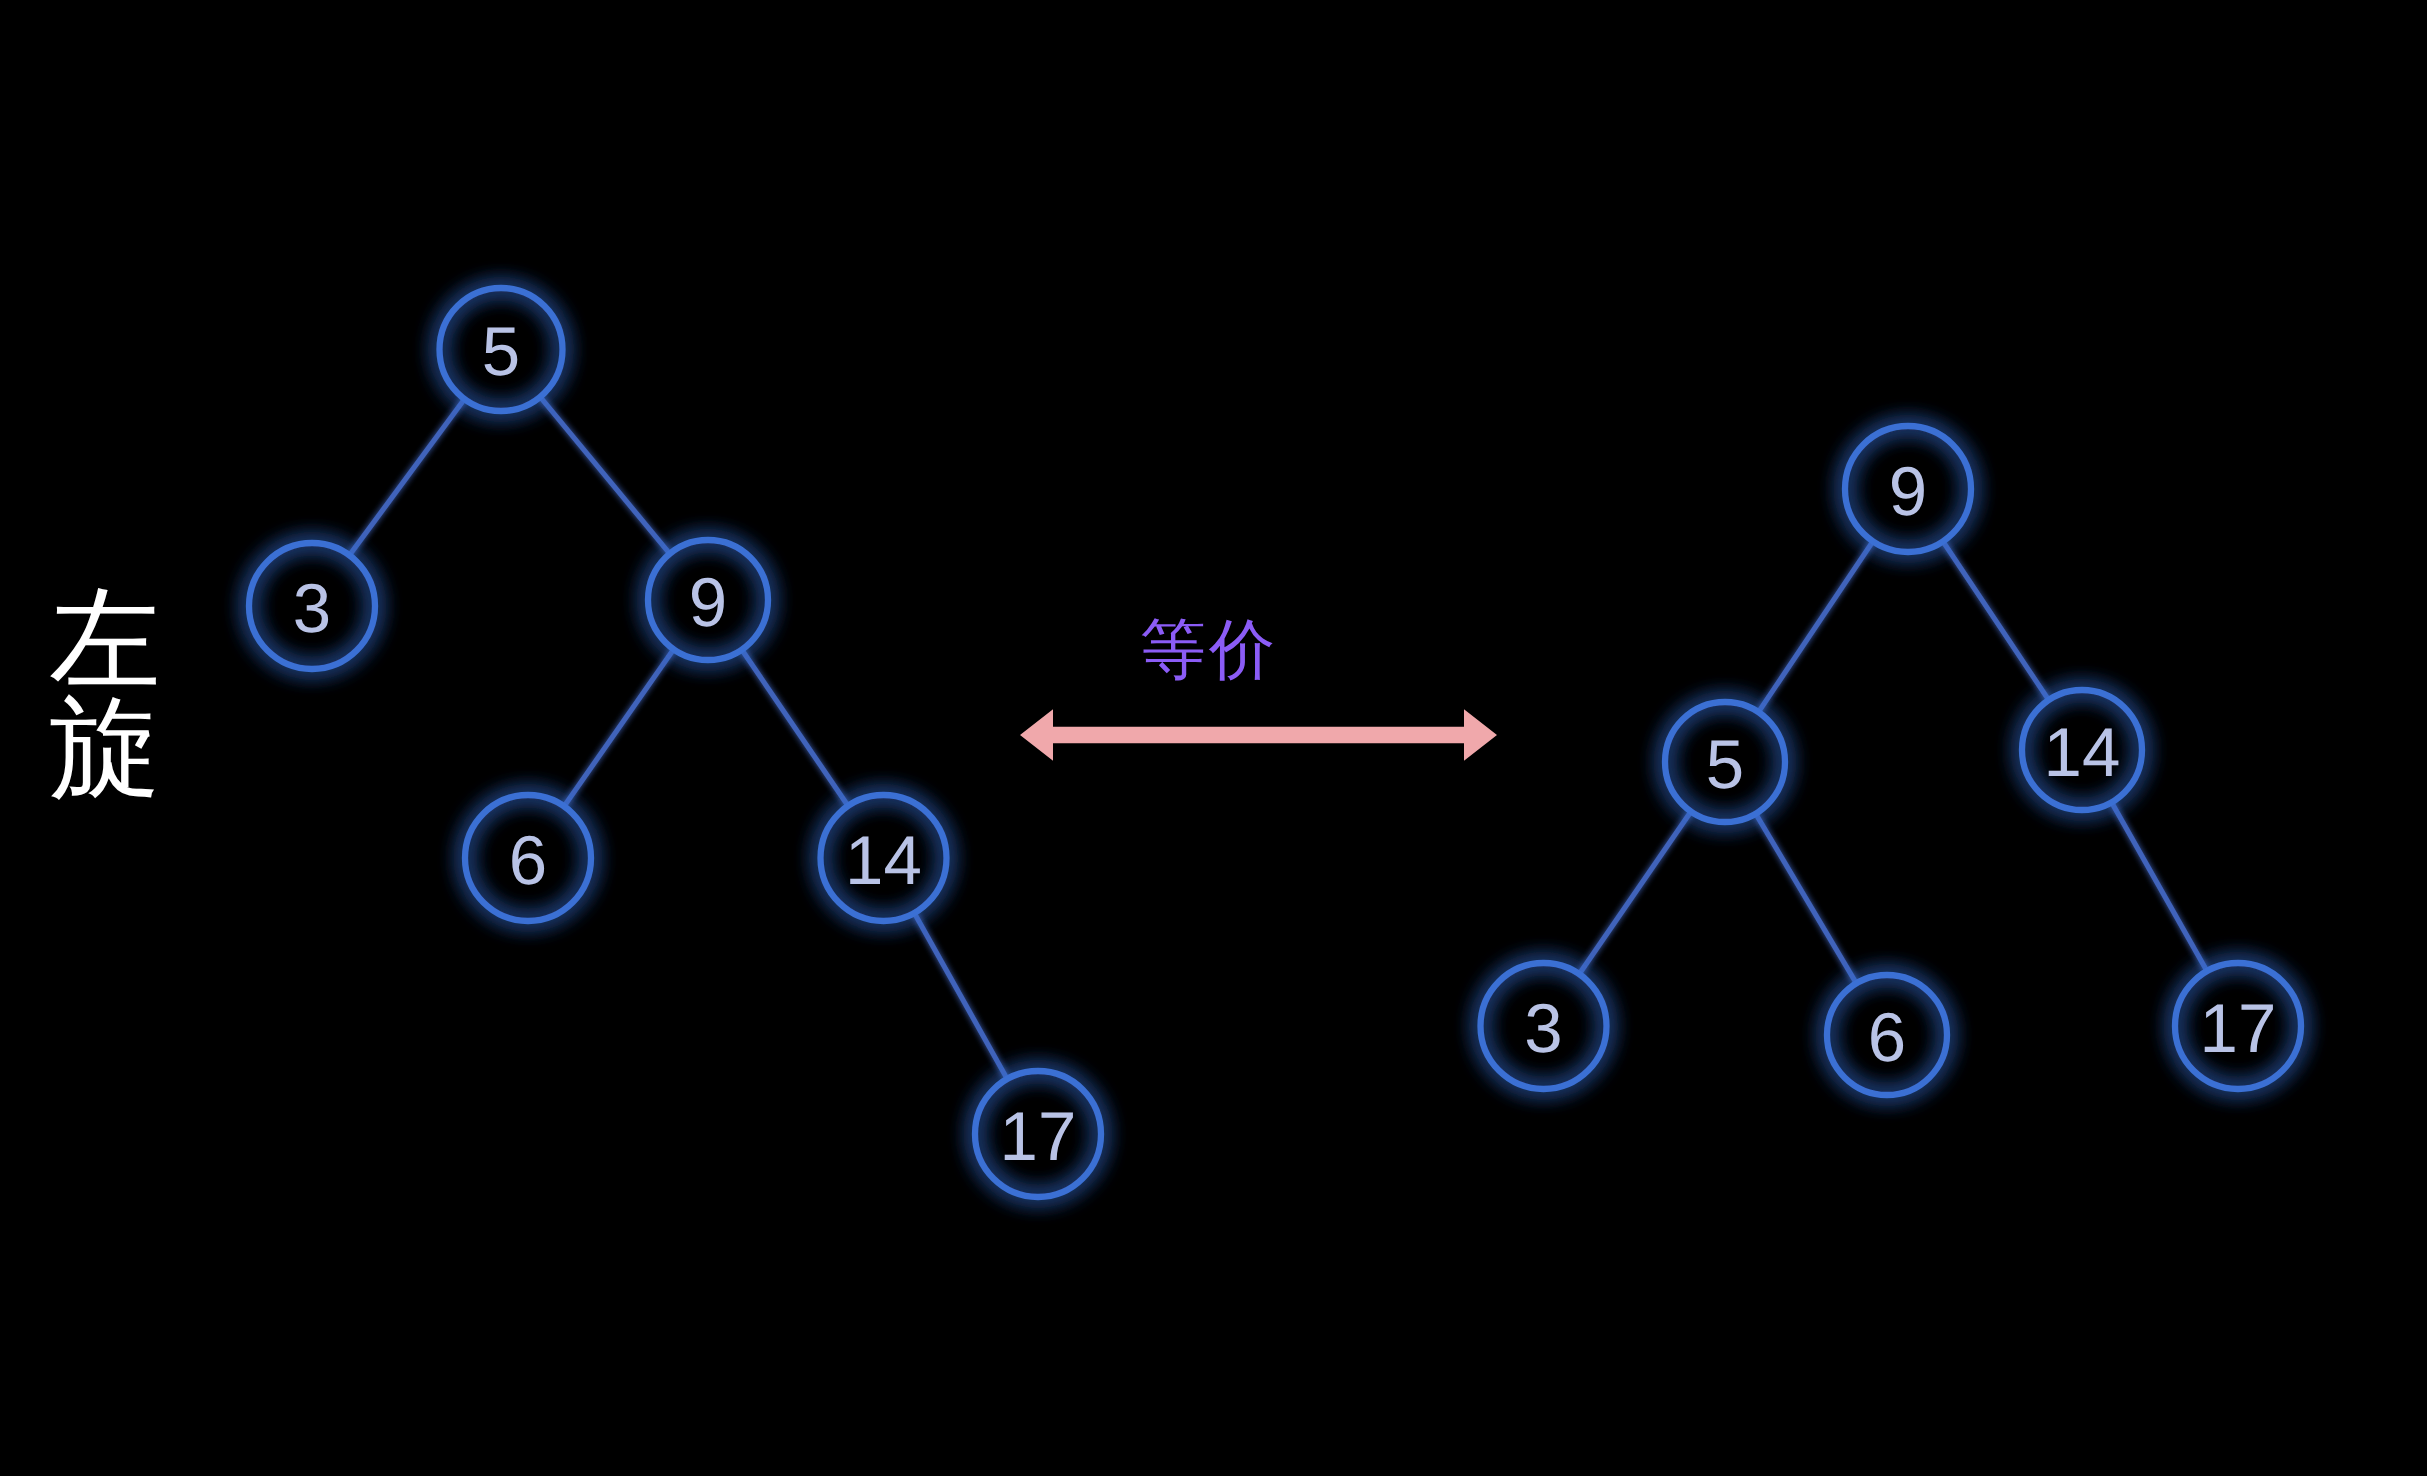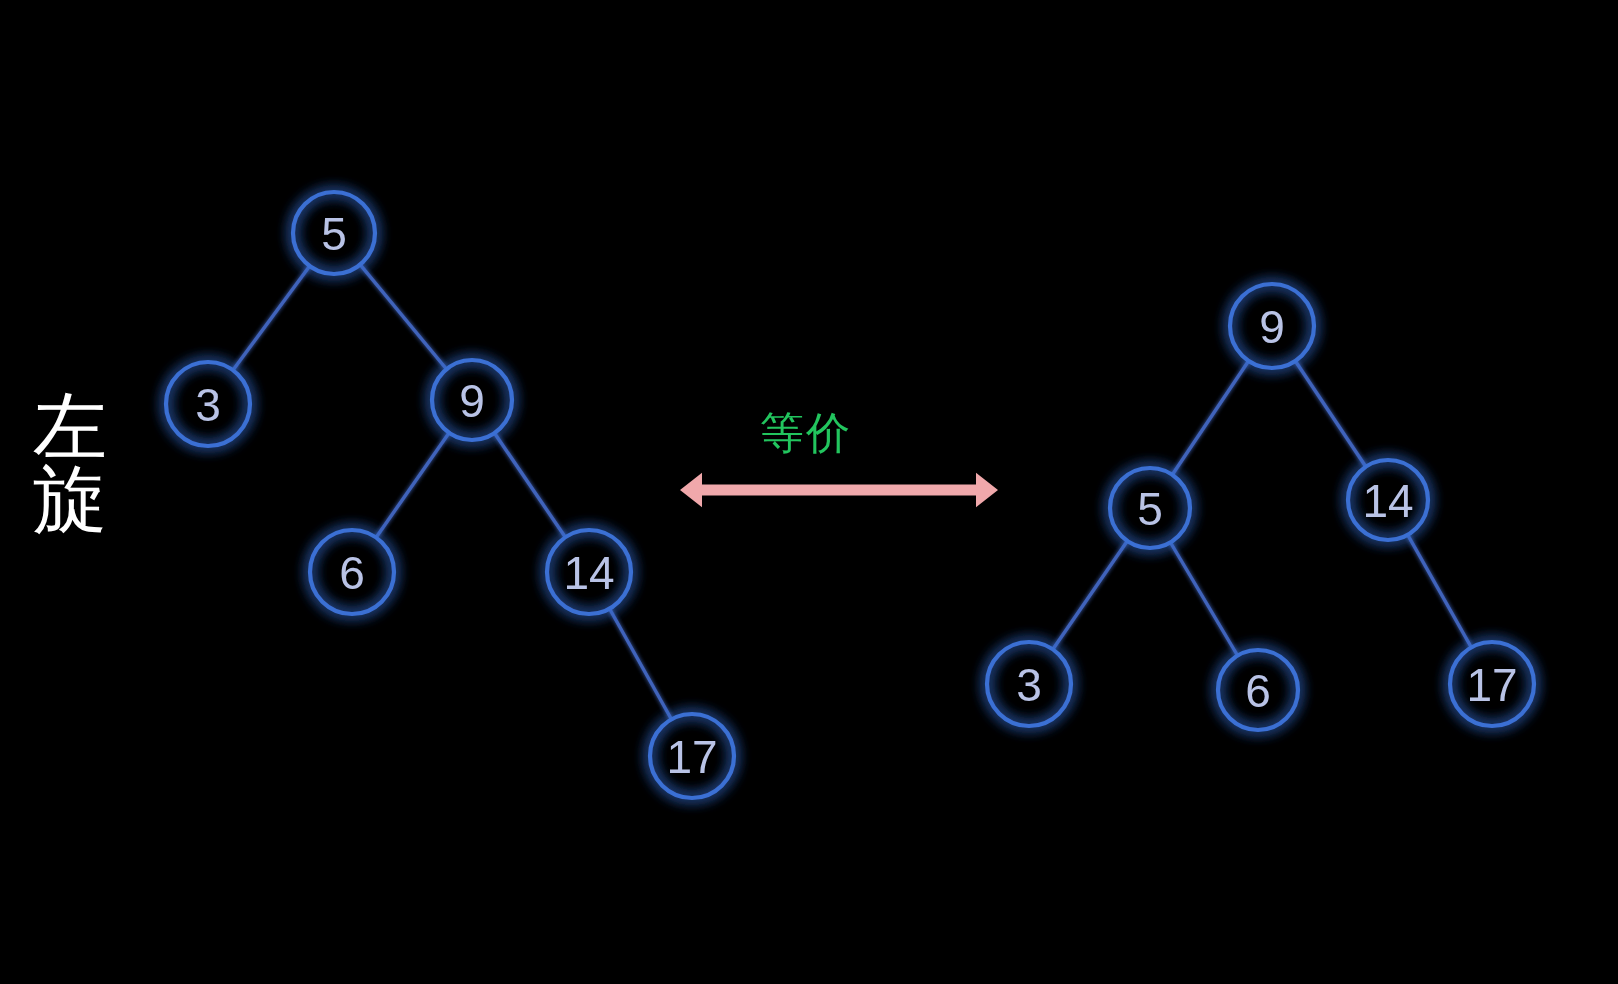--- a/index.html
+++ b/index.html
@@ -40,21 +40,21 @@
     text-align: center;
     letter-spacing: 0px;
     font-family: "DejaVu Sans", "Liberation Sans", sans-serif;
     user-select: none;
   }
   .side-label span { display: block; }
   .mid-label {
     position: absolute;
     left: 760px;
     top: 404px;
-    color: #22c55e;
+    color: #8b5cf6;
     font-size: 44px;
     font-weight: 400;
     letter-spacing: 2px;
     font-family: "DejaVu Sans", "Liberation Sans", sans-serif;
     white-space: nowrap;
     user-select: none;
   }
   .node-num {
     fill: #b9c3e6;
     font-family: "Liberation Sans", "DejaVu Sans", sans-serif;

